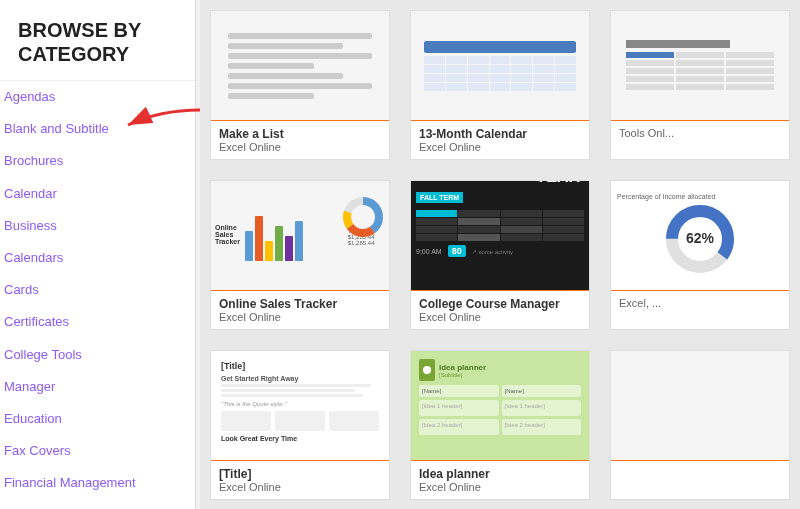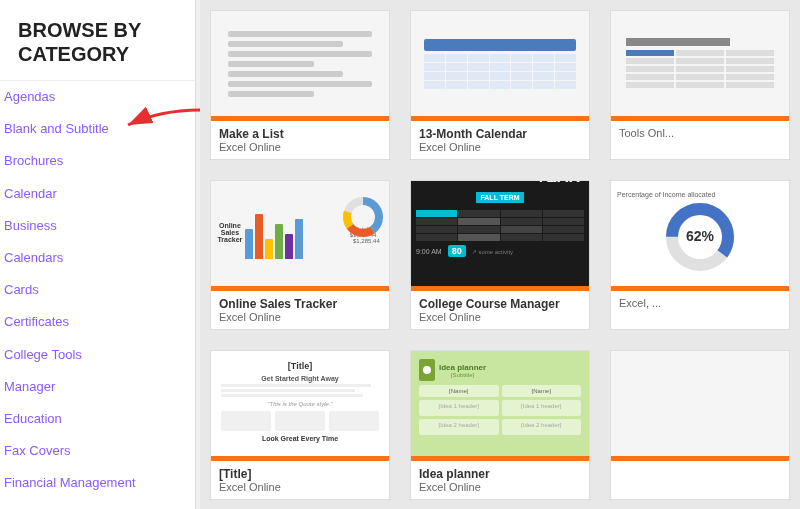--- a/index.html
+++ b/index.html
@@ -39,22 +39,21 @@
     }
 
     .template-thumb {
       width: 100%;
       height: 110px;
       background: #f5f5f5;
       overflow: hidden;
       display: flex;
       align-items: center;
       justify-content: center;
-      border-bottom: 5px solid #f97316;
-      text-align: center;
+      border-bottom: 1px solid #f97316;
     }
 
     .template-info {
       padding: 6px 8px;
     }
 
     .template-title {
       font-size: 12px;
       font-weight: 600;
       color: #333;

